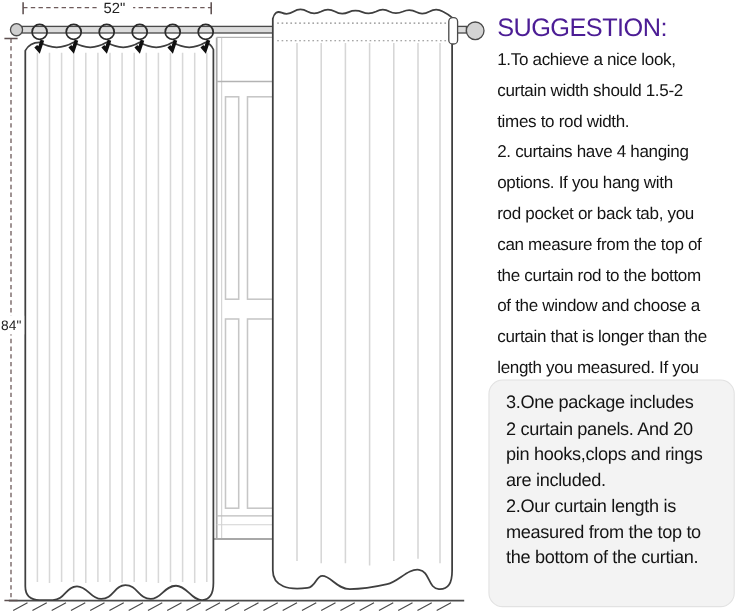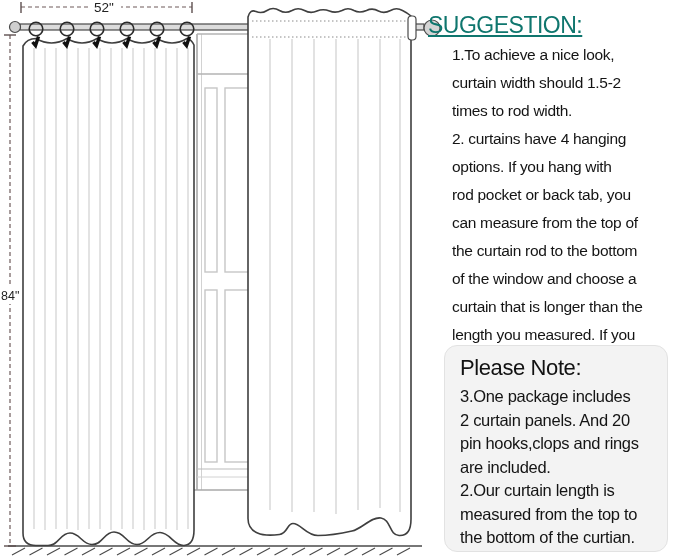--- a/index.html
+++ b/index.html
@@ -2,22 +2,22 @@
 <html><head>
 <meta charset="utf-8">
 <style>
   html,body{margin:0;padding:0;background:#ffffff;}
   #stage{
     position:relative;width:679px;height:556px;background:#fff;overflow:hidden;
     font-family:"Liberation Sans",sans-serif;color:#161616;
   }
   #diagram-svg{position:absolute;left:0;top:0;}
   .suggestion-title{
-    position:absolute;left:428px;top:12px;
-    font-size:23px;letter-spacing:-0.5px;color:#0f766e;white-space:nowrap;text-decoration:underline;
+    position:absolute;left:452px;top:12px;
+    font-size:23px;letter-spacing:-0.5px;color:#4c1d95;white-space:nowrap;
   }
   .suggestion-body{
     position:absolute;left:452px;top:41px;width:227px;
     font-size:15.5px;line-height:28px;letter-spacing:-0.3px;color:#141414;
     white-space:pre-line;
   }
   .note-box{
     position:absolute;left:444px;top:345px;width:224px;height:207px;
     background:#f3f3f3;border:1px solid #e2e2e2;border-radius:13px;
     box-sizing:border-box;padding:9px 8px 6px 15px;overflow:hidden;
@@ -119,21 +119,20 @@
 can measure from the top of
 the curtain rod to the bottom
 of the window and choose a
 curtain that is longer than the
 length you measured. If you
 hang with clips rings or pin
 hooks, the rings at the top
 will add 2-2.5 inchs height.</div>
 
   <div class="note-box">
-    <div class="note-title">Please Note:</div>
     <div class="note-body">3.One package includes
 2 curtain panels. And 20
 pin hooks,clops and rings
 are included.
 2.Our curtain length is
 measured from the top to
 the bottom of the curtian.</div>
   </div>
 
 </div>

